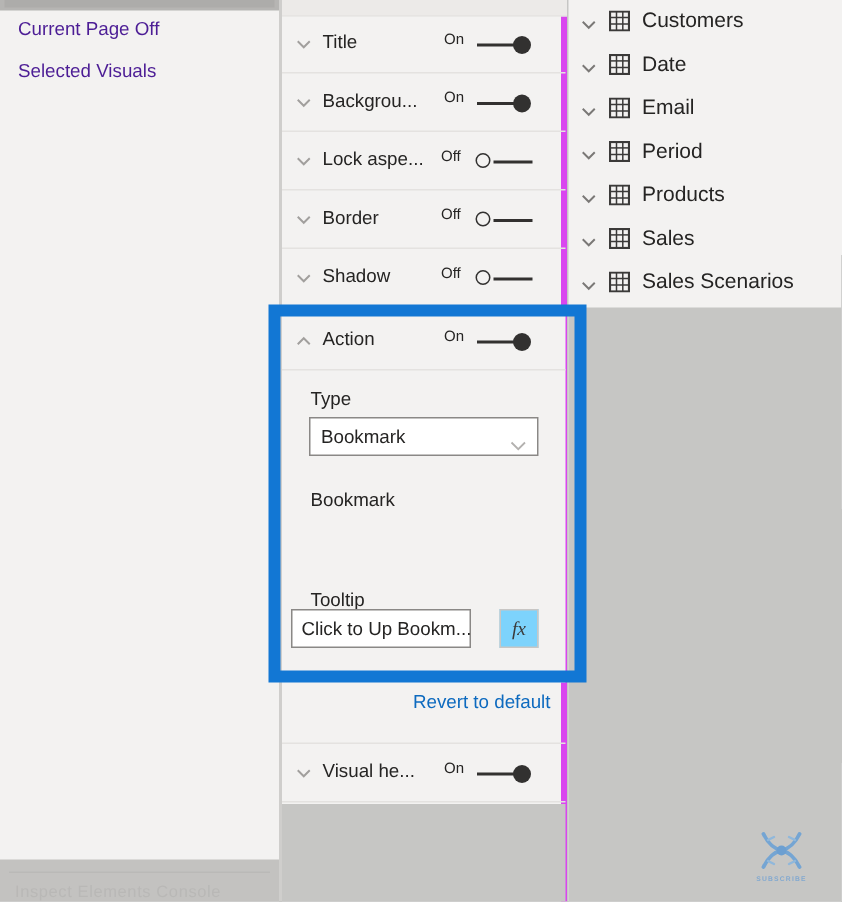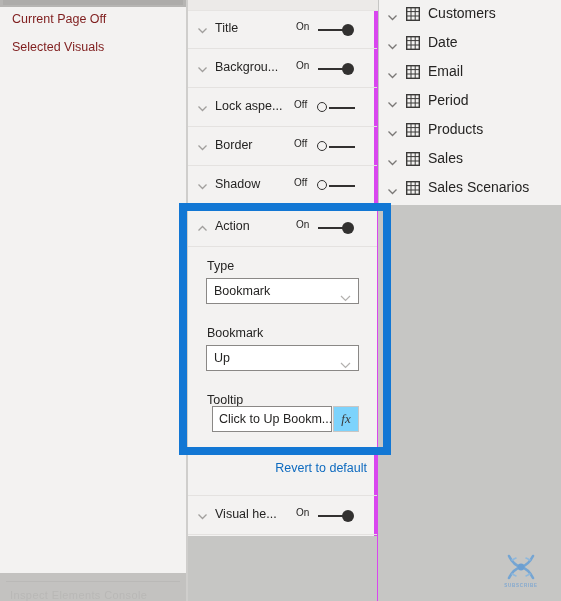--- a/index.html
+++ b/index.html
@@ -39,21 +39,21 @@
   #left-topbar-inner {
     position: absolute;
     left: 3px; top: 0px;
     width: 180px; height: 5px;
     background: #adacaa;
   }
   .left-row {
     position: absolute;
     left: 12px;
     font-size: 12.5px;
-    color: #7f1d1d;
+    color: #4c1d95;
     white-space: nowrap;
   }
   #left-row-0 { top: 12px; }
   #left-row-1 { top: 40px; }
   #left-bottom-strip {
     position: absolute;
     left: 0; top: 573px;
     width: 186px; height: 28px;
     background: #c3c2c0;
   }
@@ -197,21 +197,21 @@
     color: #252423;
     white-space: nowrap;
   }
   .dd-chevron {
     position: absolute;
     right: 7px; top: 9px;
     width: 11px; height: 8px;
   }
   #tooltip-input {
     position: absolute;
-    left: 24px; top: 198px;
+    left: 6px; top: 198px;
     width: 120px; height: 26px;
     background: #ffffff;
     border: 1px solid #8a8886;
     box-sizing: border-box;
   }
   #tooltip-value {
     position: absolute;
     left: 6px; top: 5px;
     font-size: 12.5px;
     color: #252423;
@@ -447,28 +447,20 @@
       <div class="dropdown" style="top:70px;">
         <span class="dd-value">Bookmark</span>
         <span class="dd-chevron">
           <svg viewBox="0 0 11 8" width="11" height="8">
               <polyline points="1,2 5.5,6.5 10,2" fill="none" stroke="#b3b1af" stroke-width="1.2"></polyline>
             </svg>
         </span>
       </div>
 
       <div class="field-label" style="top:118px;">Bookmark</div>
-      <div class="dropdown" style="top:137px;">
-        <span class="dd-value">Up</span>
-        <span class="dd-chevron">
-          <svg viewBox="0 0 11 8" width="11" height="8">
-              <polyline points="1,2 5.5,6.5 10,2" fill="none" stroke="#b3b1af" stroke-width="1.2"></polyline>
-            </svg>
-        </span>
-      </div>
 
       <div class="field-label" style="top:185px;">Tooltip</div>
       <div id="tooltip-input">
         <span id="tooltip-value">Click to Up Bookm...</span>
       </div>
       <div id="fx-button">
         <span id="fx-glyph">fx</span>
       </div>
     </div>
 

